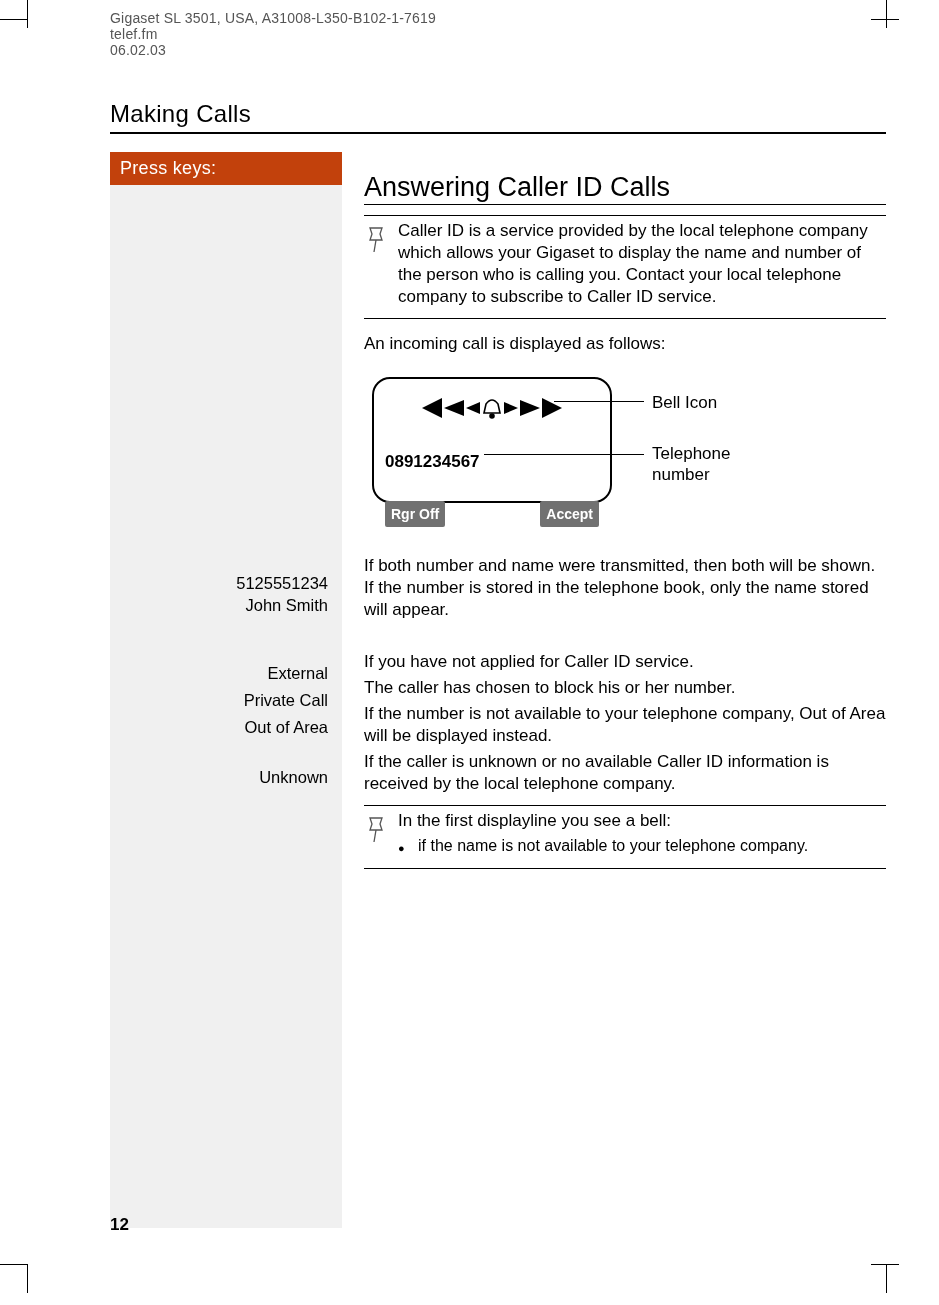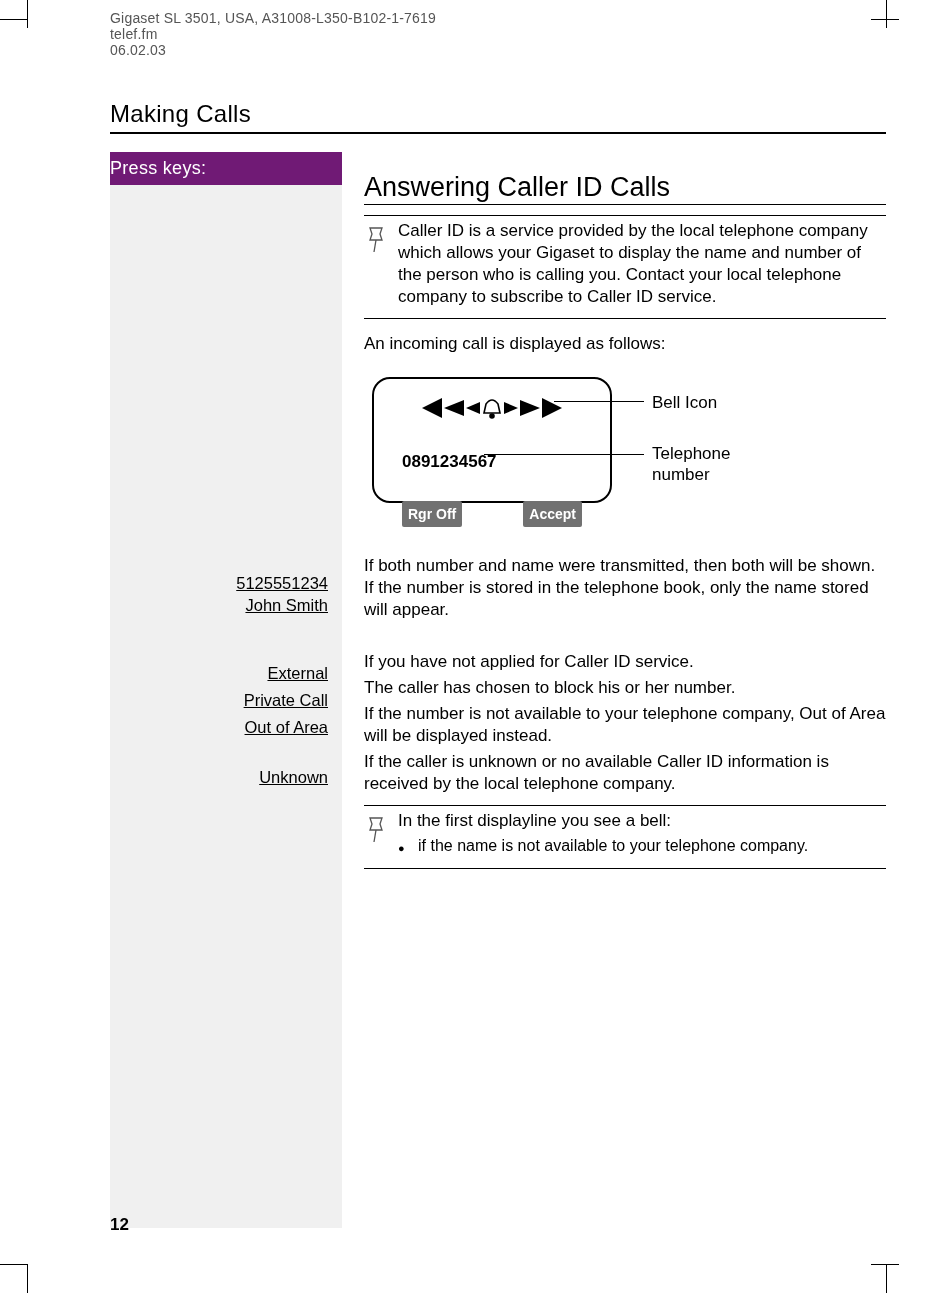--- a/index.html
+++ b/index.html
@@ -53,32 +53,31 @@
     margin-top:18px;
   }
   .sidebar{
     width:232px;
     background:#f0f0f0;
     min-height:1076px;
     flex-shrink:0;
     position:relative;
   }
   .press-keys{
-    background:#701a75;color:#fff;
-    padding:6px 0;
+    background:#c2410c;color:#fff;
+    padding:6px 10px;
     font-size:18px;
     letter-spacing:.3px;
   }
   .side-entry{
     position:absolute;
     right:14px;
     text-align:right;
     font-size:16.5px;
     line-height:22px;
-    text-decoration:underline;
   }
 
   .content{
     flex:1;
     padding-left:22px;
     font-size:17px;
     line-height:22px;
   }
   .h2{
     font-size:27px;
@@ -105,21 +104,21 @@
     position:relative;
     height:170px;
     margin:22px 0 8px;
   }
   .phone-screen{
     position:absolute;left:8px;top:0;
     width:240px;height:126px;
     border:2px solid #000;
     border-radius:18px;
     box-sizing:border-box;
-    padding:14px 28px 10px;
+    padding:14px 11px 10px;
   }
   .bell-row{display:flex;justify-content:center;align-items:center;}
   .number-row{font-weight:700;font-size:17px;margin-top:28px;}
   .softkeys{display:flex;justify-content:space-between;margin-top:28px;}
   .softkey{
     background:#717171;color:#fff;
     font-size:14px;font-weight:700;
     padding:2px 6px;border-radius:2px;
   }
   .callout{position:absolute;font-size:17px;line-height:21px;}

